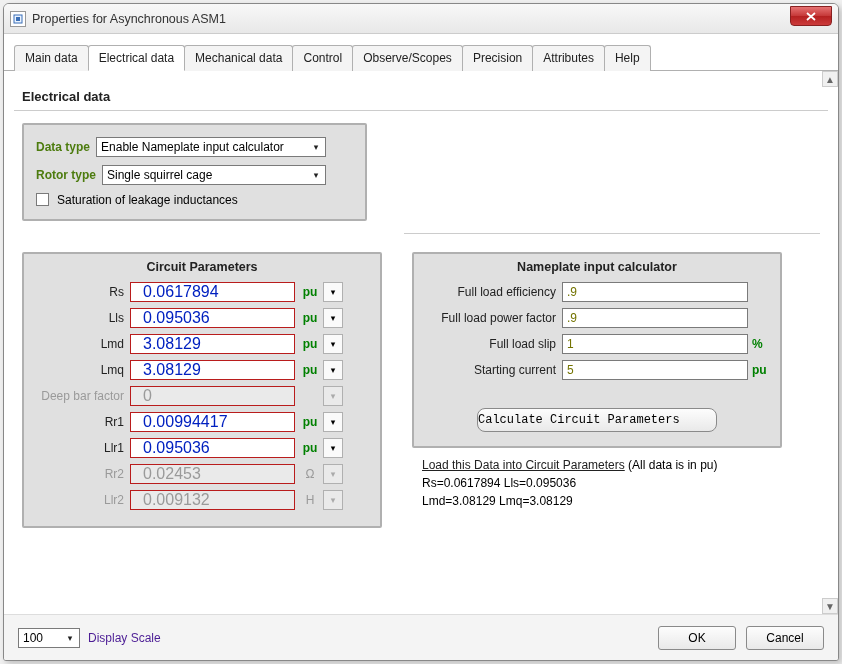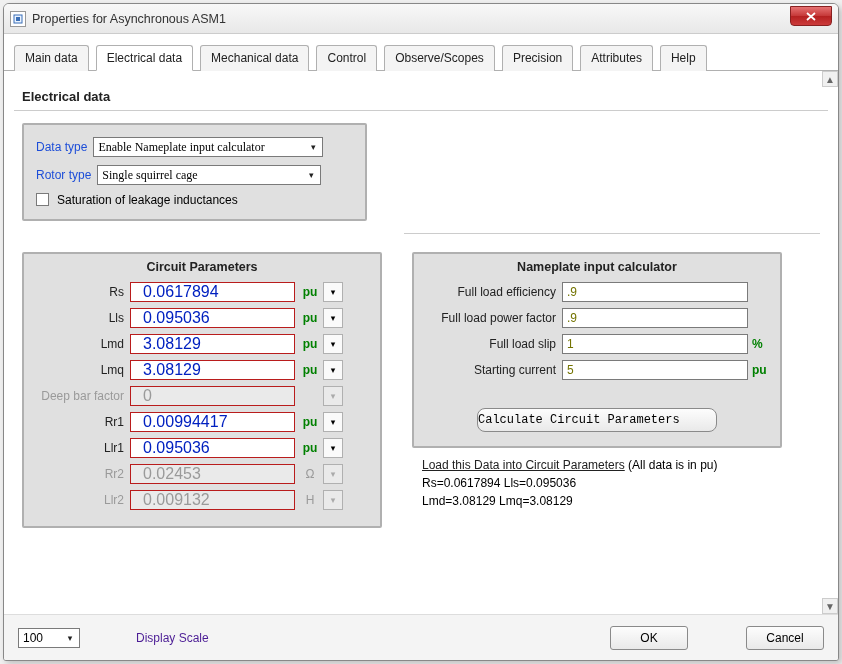--- a/index.html
+++ b/index.html
@@ -63,21 +63,21 @@
       display: flex;
       align-items: center;
       justify-content: center;
       font-weight: bold;
       font-size: 11px;
       cursor: pointer;
     }
     .tabs {
       display: flex;
       padding: 10px 24px 0 10px;
-      gap: 8px;
+      gap: 0;
       border-bottom: 1px solid #b0b0b0;
       background: #fff;
     }
     .tab {
       padding: 5px 10px;
       border: 1px solid #b0b0b0;
       border-bottom: none;
       background: #f4f4f4;
       cursor: pointer;
       margin-right: -1px;
@@ -133,35 +133,36 @@
     }
     .group-box.narrow {
       width: 345px;
     }
     .form-row {
       display: flex;
       align-items: center;
       margin-bottom: 8px;
     }
     .form-label {
-      color: #1d4ed8;
+      color: #4d7c0f;
       margin-right: 6px;
       white-space: nowrap;
+      font-weight: bold;
     }
     .select-box {
       background: #fff;
       border: 1px solid #7a7a7a;
       height: 20px;
       display: flex;
       align-items: center;
       justify-content: space-between;
       padding: 0 2px 0 4px;
       cursor: pointer;
     }
-    .select-box .sel-text { font-size: 12px; font-family: Liberation Serif, serif; }
+    .select-box .sel-text { font-size: 12px; }
     .select-arrow {
       width: 14px;
       height: 14px;
       display: flex;
       align-items: center;
       justify-content: center;
       font-size: 9px;
       color: #222;
     }
     .checkbox-row {
@@ -305,21 +306,20 @@
       position: absolute;
       bottom: 0;
       left: 0;
       right: 0;
       height: 46px;
       background: #f4f4f4;
       border-top: 1px solid #ddd;
       display: flex;
       align-items: center;
       padding: 0 14px;
-      gap: 48px;
     }
     .scale-select {
       width: 62px;
       height: 20px;
       background: #fff;
       border: 1px solid #7a7a7a;
       display: flex;
       align-items: center;
       justify-content: space-between;
       padding: 0 2px 0 4px;

